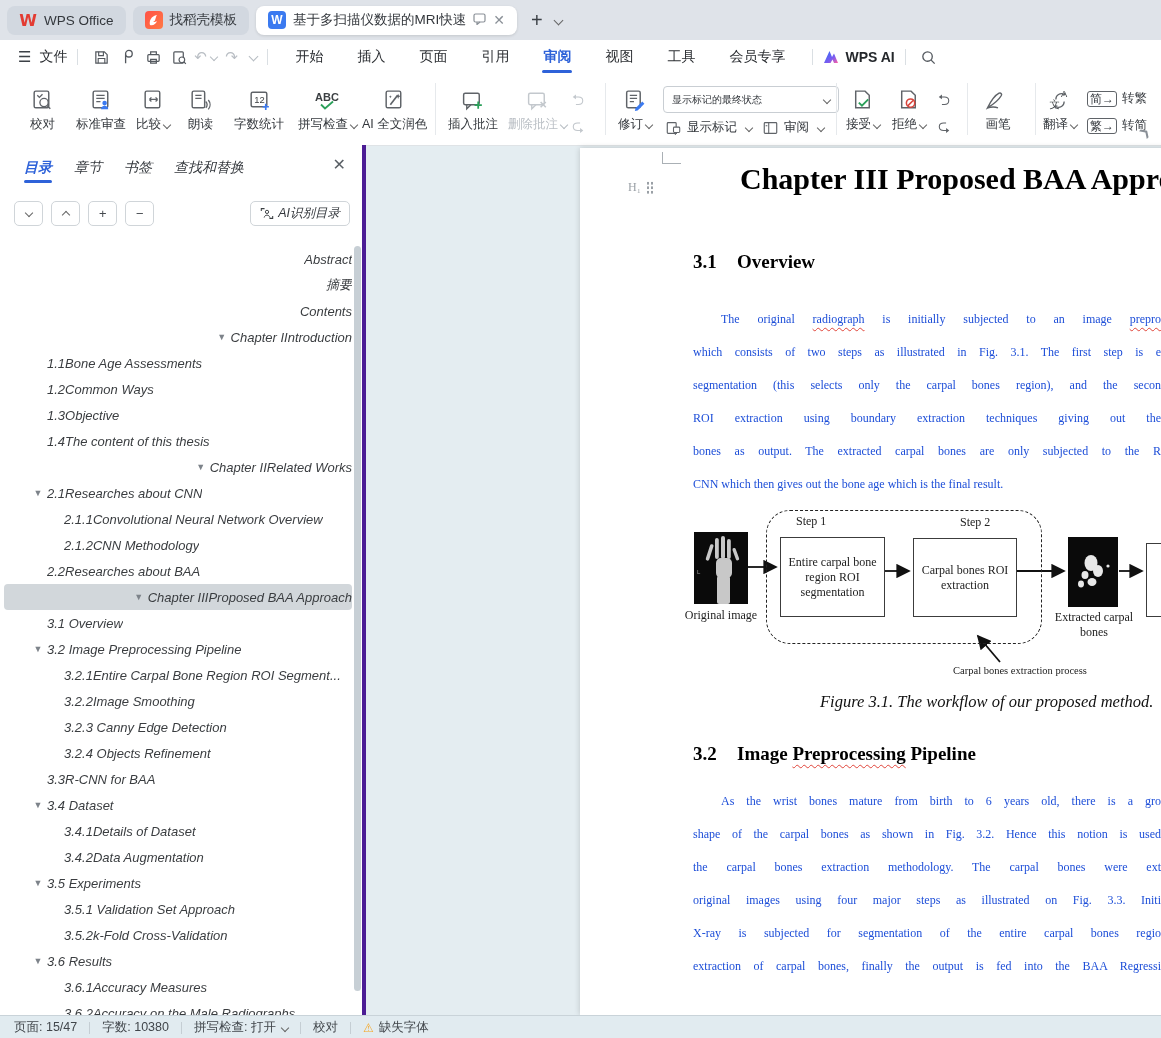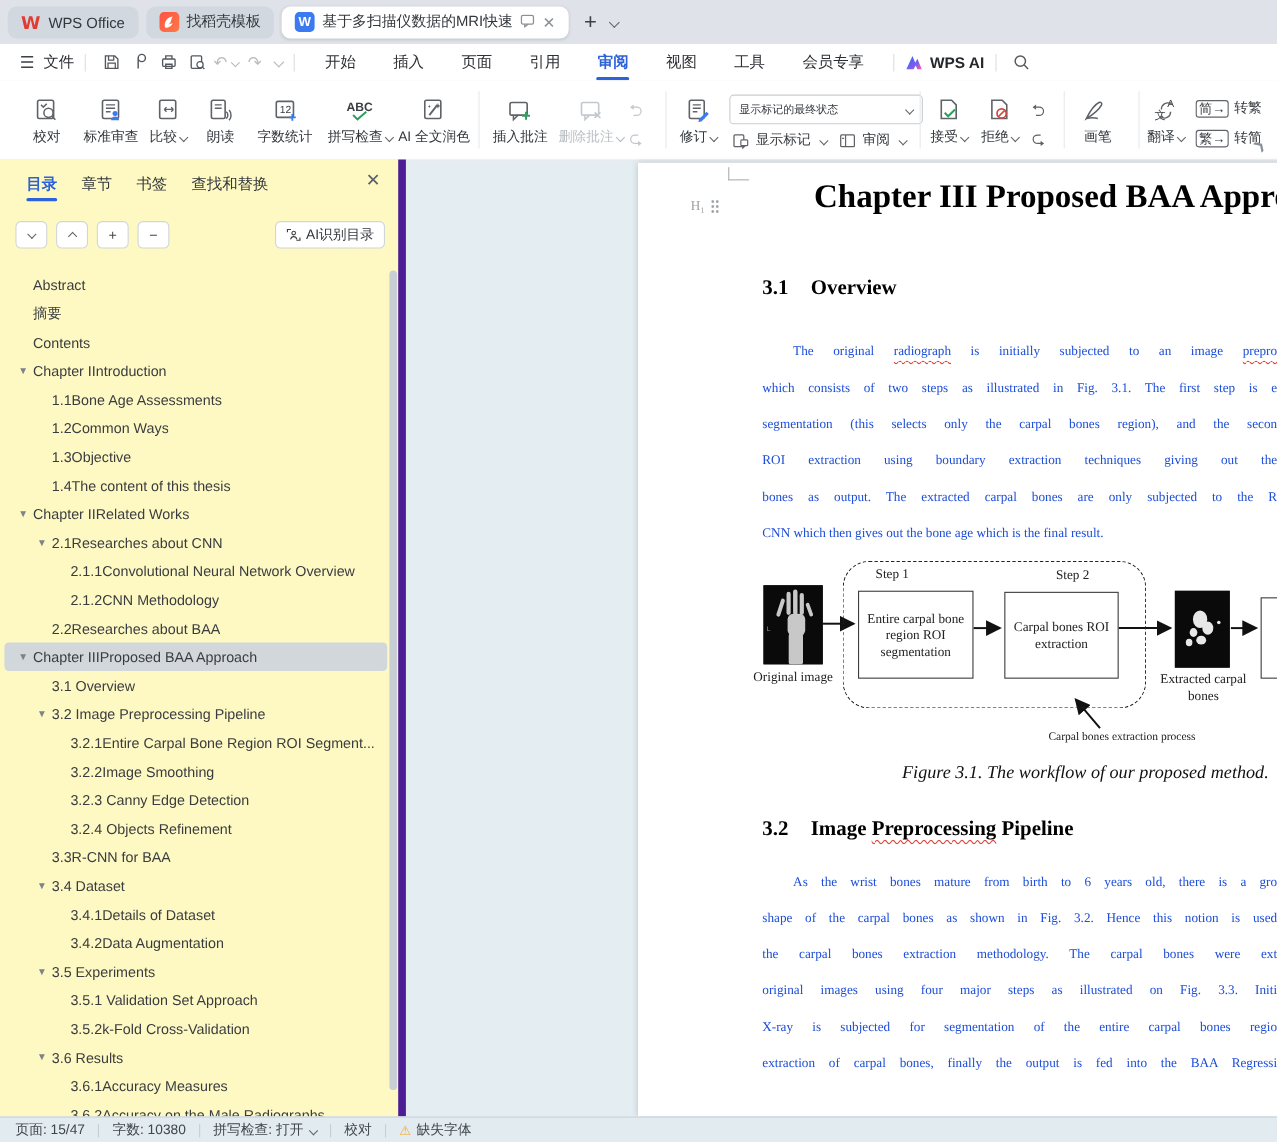--- a/index.html
+++ b/index.html
@@ -43,38 +43,38 @@
   .rbtn{position:absolute;display:flex;flex-direction:column;align-items:center;gap:3px;}
   .ric{height:28px;display:flex;align-items:flex-end;justify-content:center;}
   .rlb{font-size:12.5px;color:#33373c;white-space:nowrap;display:flex;align-items:center;}
   .rbtn.disabled .rlb{color:#b9bec4;}
   .smallrow{position:absolute;display:flex;align-items:center;gap:5px;font-size:12.5px;color:#33373c;white-space:nowrap;}
   .dropdown{position:absolute;width:158px;height:25px;border:1px solid #c9ced3;border-radius:4px;background:#fff;
             display:flex;align-items:center;justify-content:space-between;padding:0 8px;font-size:10px;color:#33373c;}
   .collapse{position:absolute;right:12px;bottom:6px;color:#8a9097;font-size:11px;transform:rotate(-45deg);}
 
   
-  .sidebar{left:0;top:145px;width:362px;height:870px;background:#fef9c3;border-right:7px solid #4c1d95;overflow:hidden;}
+  .sidebar{left:0;top:145px;width:362px;height:870px;background:#ffffff;border-right:4px solid #4c1d95;overflow:hidden;font-style:italic;}
   .stabs{position:absolute;left:0;top:0;width:362px;height:44px;display:flex;align-items:center;font-size:14px;color:#33373c;}
   .stab{margin-left:22px;position:relative;line-height:44px;}
   .stab:first-child{margin-left:24px;}
   .stab.active{color:#2e62d9;font-weight:bold;}
   .stab.active:after{content:"";position:absolute;left:0;right:0;bottom:6px;height:3px;background:#2e62d9;border-radius:2px;}
   .sclose{position:absolute;right:16px;top:12px;color:#5a6066;font-size:16px;line-height:1;}
   .sbtnrow{position:absolute;left:14px;top:56px;display:flex;gap:8px;}
   .sqbtn{width:27px;height:23px;background:#fff;border:1px solid #d0d5d9;border-radius:5px;display:flex;
          align-items:center;justify-content:center;color:#45494e;font-size:13px;}
   .aibtn{position:absolute;right:12px;top:56px;height:23px;background:#fff;border:1px solid #d0d5d9;border-radius:5px;
          display:flex;align-items:center;padding:0 9px;font-size:12.5px;color:#33373c;gap:4px;}
   .toclist{position:absolute;left:0;top:101px;width:352px;}
   .toc-row{height:26px;display:flex;align-items:center;font-size:13px;color:#3a3d40;border-radius:4px;margin:0 0 0 4px;}
   .toc-row.selected{background:#d2d7db;}
   .toc-arrow{width:18px;text-align:center;color:#7d838a;font-size:9px;flex:0 0 18px;}
   .toc-label{white-space:nowrap;overflow:hidden;text-overflow:ellipsis;}
-  .lvl0{padding-left:8px;} .lvl1{padding-left:25px;} .lvl2{padding-left:42px;}
+  .lvl0{padding-left:8px;justify-content:flex-end;} .lvl1{padding-left:25px;} .lvl2{padding-left:42px;}
   .sscroll{position:absolute;right:1px;top:101px;width:7px;height:745px;background:#c7cfd5;border-radius:4px;}
 
   
   .page{left:580px;top:148px;width:940px;height:867px;background:#ffffff;box-shadow:0 0 6px rgba(0,0,0,.18);}
   .serif{font-family:"Liberation Serif","DejaVu Serif",serif;}
   .doc-title{position:absolute;left:160px;top:14px;font-size:30px;font-weight:bold;color:#000;white-space:nowrap;}
   .h1mark{position:absolute;left:48px;top:32px;color:#9aa0a6;font-size:12px;display:flex;gap:5px;align-items:center;}
   .dots{display:inline-block;width:8px;height:13px;
         background-image:radial-gradient(circle,#9aa0a6 1.1px,transparent 1.3px);
         background-size:4px 4.5px;}

